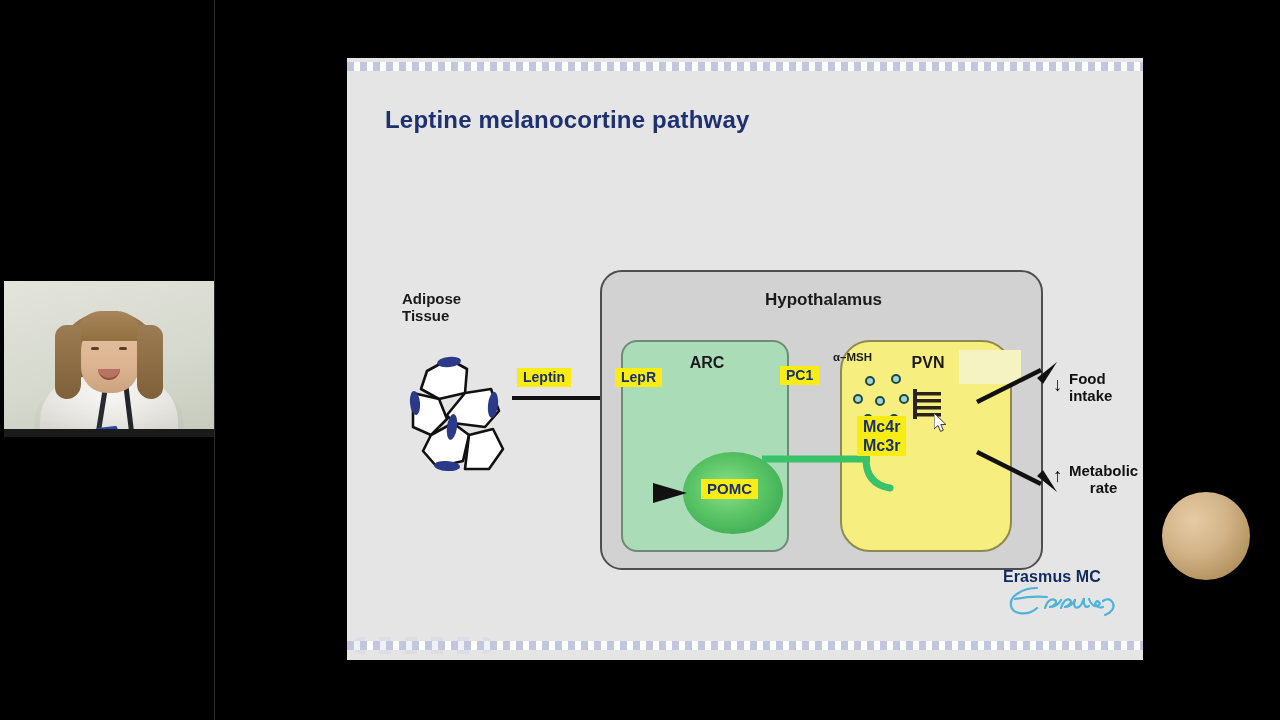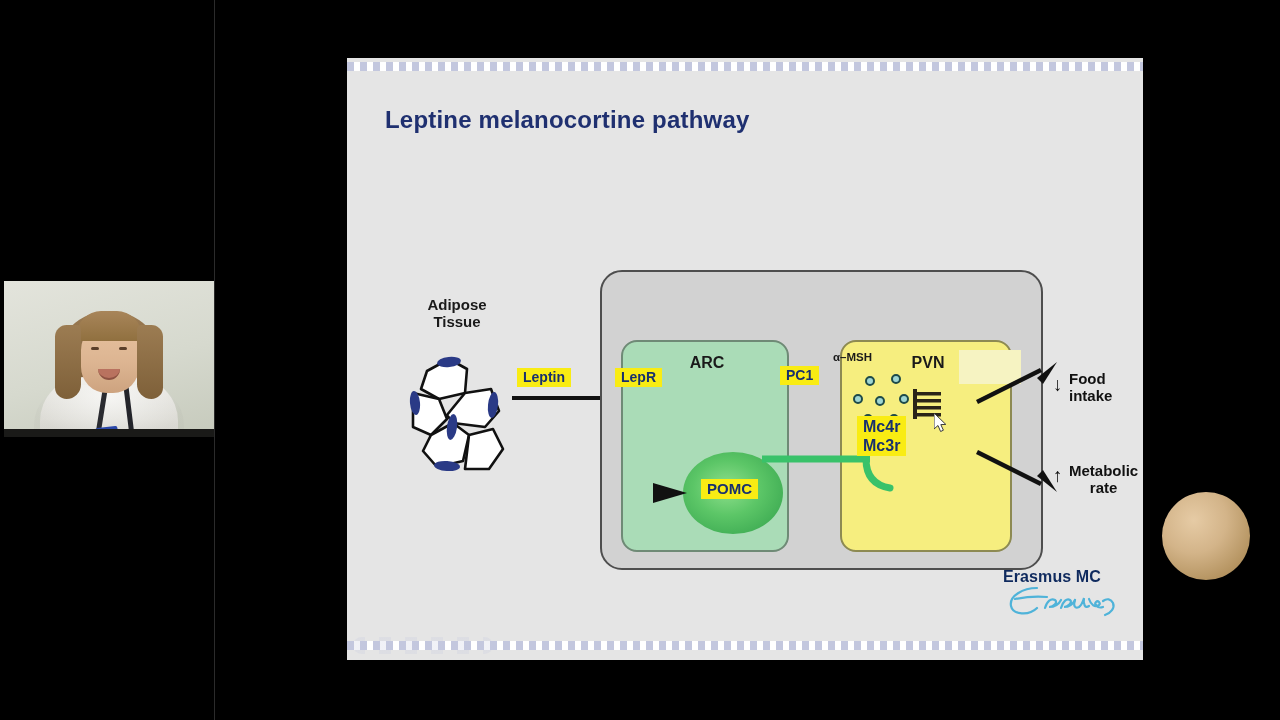--- a/index.html
+++ b/index.html
@@ -45,34 +45,34 @@
      background:repeating-linear-gradient(to right,rgba(196,200,222,.45) 0 12px,transparent 12px 26px);
      border-radius:9px;opacity:.55;}
 
   #slide-title{position:absolute;left:38px;top:48px;font-size:24px;font-weight:bold;color:#1f3070;
      letter-spacing:.2px;white-space:nowrap;}
 
   
   #figure{position:absolute;left:40px;top:150px;width:730px;height:400px;}
 
   
-  #adipose-label{position:absolute;left:15px;top:88px;width:110px;text-align:center;font-size:15px;
+  #adipose-label{position:absolute;left:15px;top:82px;width:110px;text-align:left;font-size:15px;
      font-weight:bold;color:#1a1a1a;line-height:1.15;}
   #adipose-cells{position:absolute;left:22px;top:145px;width:100px;height:125px;}
 
   
   #hypo{position:absolute;left:213px;top:62px;width:443px;height:300px;background:#d2d2d2;
      border:2.5px solid #4e4e4e;border-radius:22px;box-sizing:border-box;}
   #hypo-label{position:absolute;left:0;top:18px;width:443px;text-align:center;font-size:17px;
      font-weight:bold;color:#1a1a1a;}
   #arc{position:absolute;left:19px;top:68px;width:168px;height:212px;background:#aadcb7;
      border:2px solid #6f8a76;border-radius:16px;box-sizing:border-box;}
   #arc-label{position:absolute;left:0;top:12px;width:168px;text-align:center;font-size:16px;font-weight:bold;color:#1a1a1a;}
   #pvn{position:absolute;left:238px;top:68px;width:172px;height:212px;background:#f6ee7f;
-     border:2px solid #8d8a52;border-radius:16px;box-sizing:border-box;}
+     border:2px solid #8d8a52;border-radius:30px;box-sizing:border-box;}
   #pvn-label{position:absolute;left:0;top:12px;width:172px;text-align:center;font-size:16px;font-weight:bold;color:#1a1a1a;}
 
   
   #pomc-cell{position:absolute;left:60px;top:110px;width:100px;height:82px;border-radius:50%;
      background:radial-gradient(ellipse at 44% 44%,#8fdf8c 0%,#5cc667 42%,#2f9e49 100%);}
   
   #pvn-neuron{position:absolute;left:320px;top:150px;width:88px;height:88px;border-radius:50%;
      background:radial-gradient(circle at 36% 32%,#e6cba5 0%,#d3b489 40%,#b59461 75%,#9c7d4e 100%);}
 
   
@@ -164,20 +164,21 @@
           <ellipse cx="38" cy="113" rx="13" ry="5" transform="rotate(4 38 113)"></ellipse>
         </g>
       </svg>
 
       <svg style="position:absolute;left:125px;top:178px;width:135px;height:24px;" viewBox="0 0 135 24">
         <line x1="0" y1="12" x2="112" y2="12" stroke="#111" stroke-width="4"></line>
         <polygon points="110,3 134,12 110,21" fill="#111"></polygon>
       </svg>
 
       <div id="hypo">
+        <div id="hypo-label">Hypothalamus</div>
 
         <div id="arc">
           <div id="arc-label">ARC</div>
           <div id="pomc-cell"></div>
           <svg style="position:absolute;left:30px;top:138px;width:36px;height:26px;" viewBox="0 0 36 26">
             <polygon points="0,3 34,13 0,23" fill="#111"></polygon>
           </svg>
           <div class="ylab" id="lab-pomc">POMC</div>
         </div>
 

